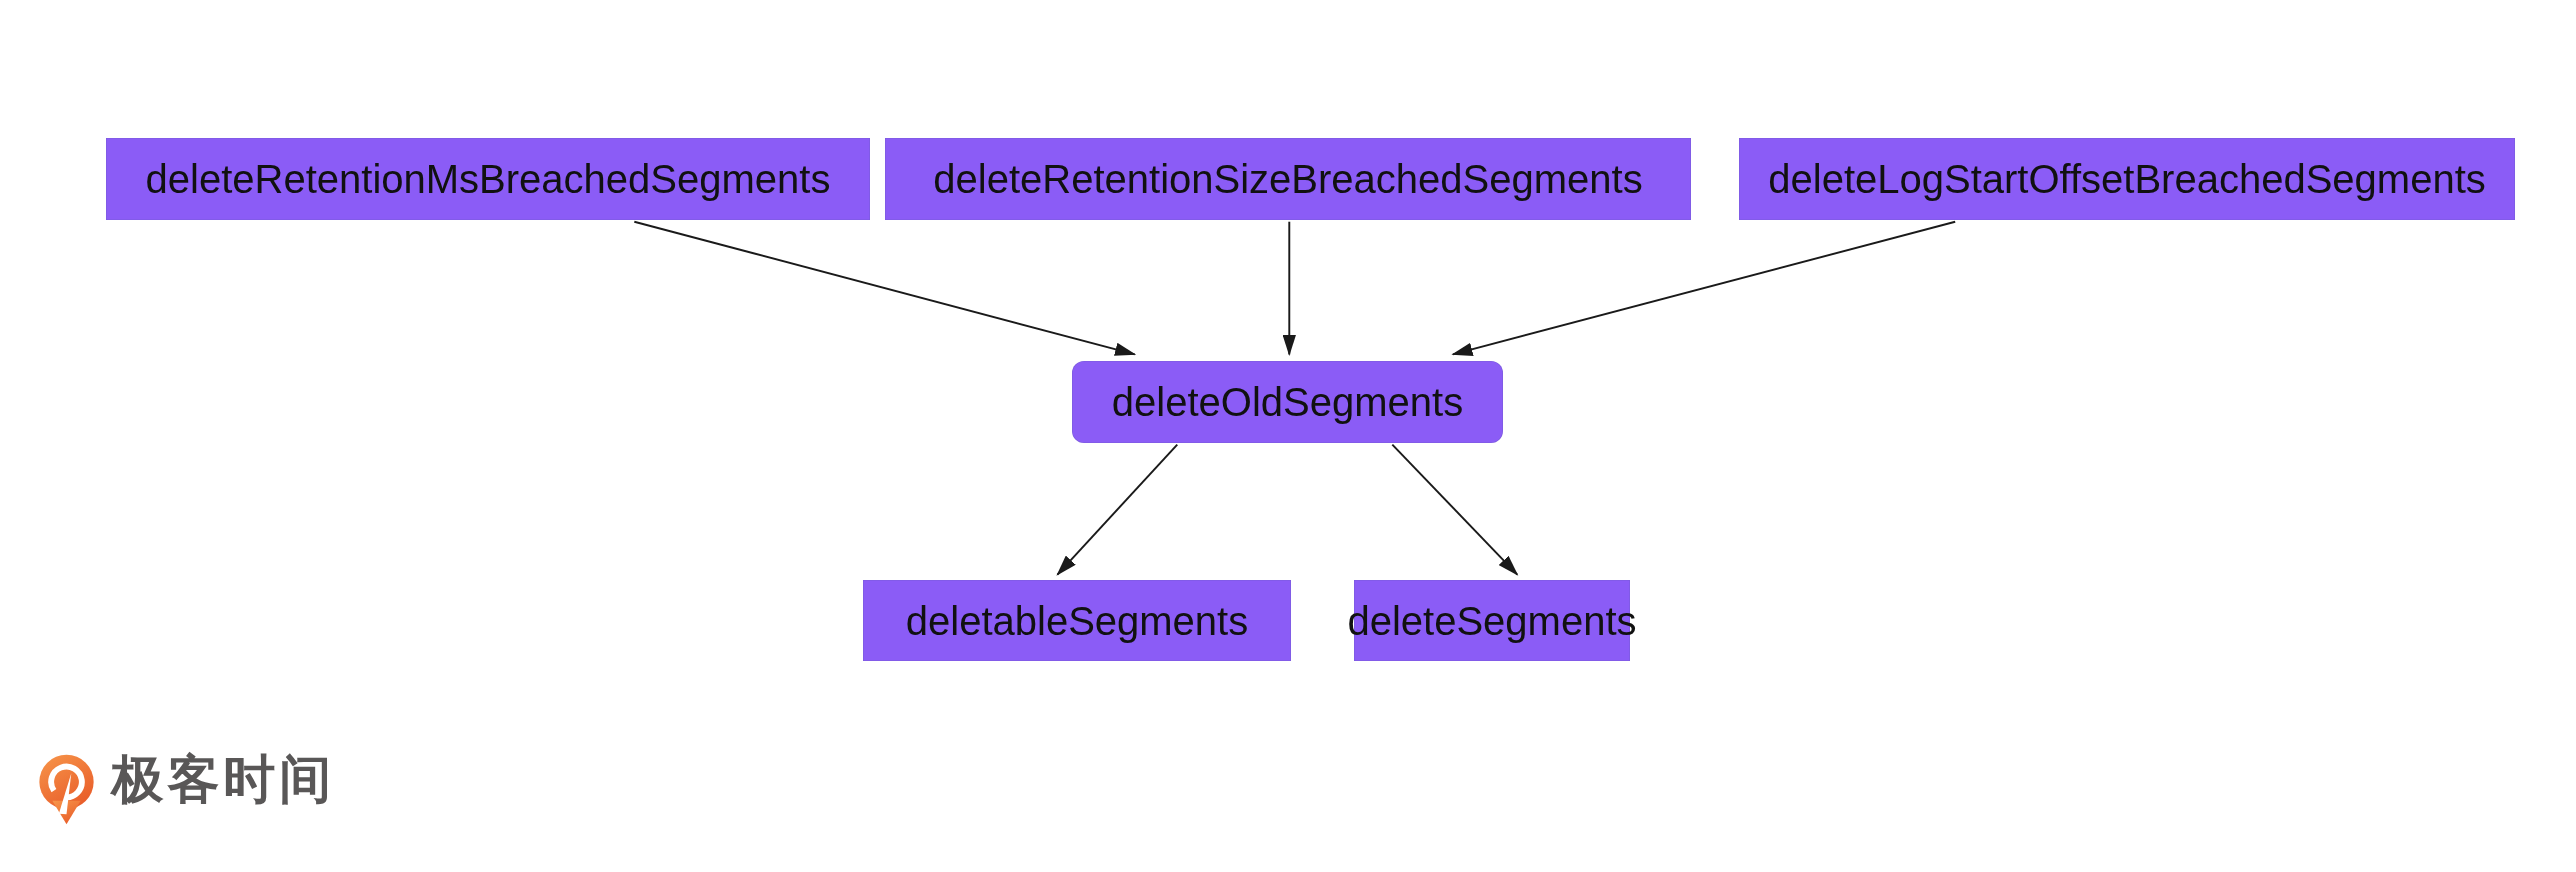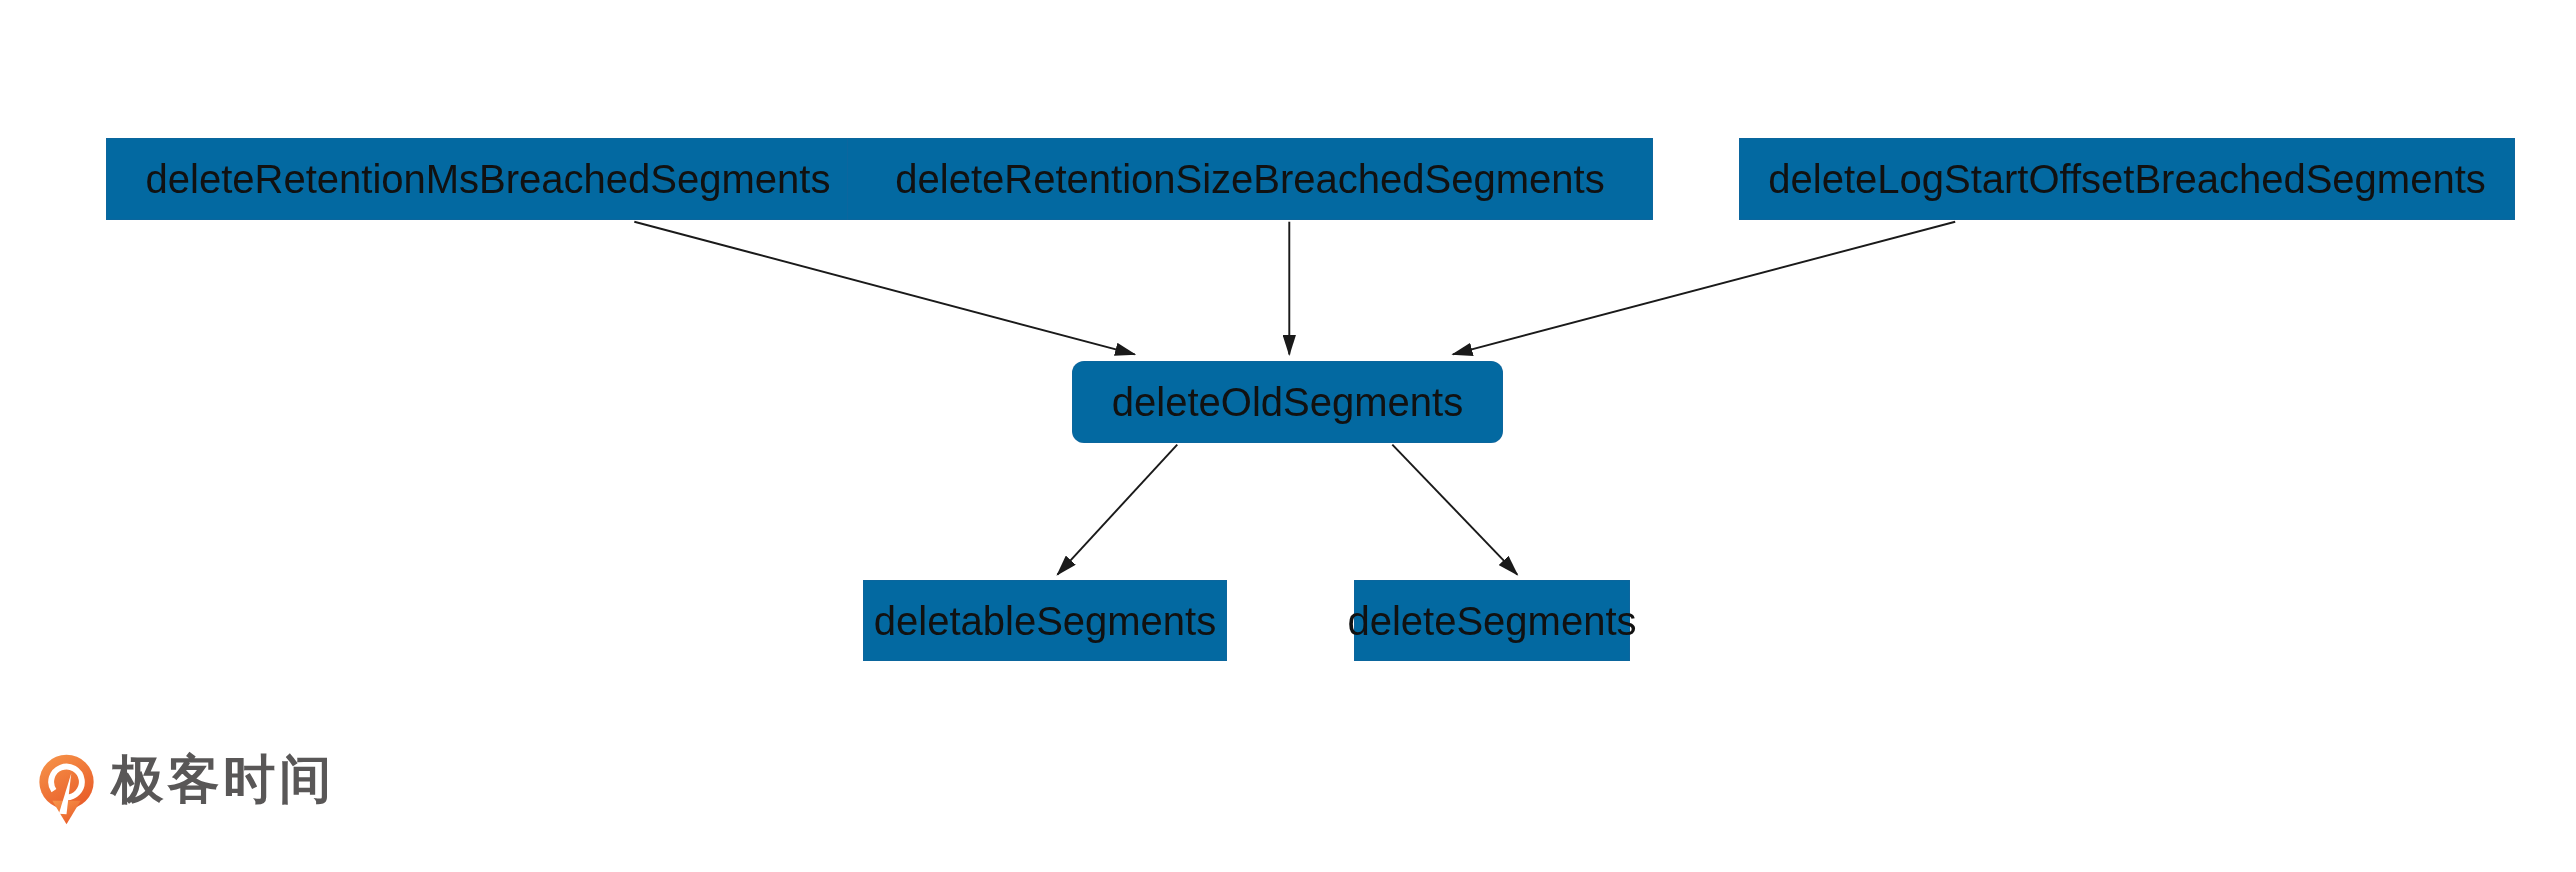--- a/index.html
+++ b/index.html
@@ -17,35 +17,35 @@
   }
   .edges {
     position: absolute;
     left: 0;
     top: 0;
     width: 2576px;
     height: 873px;
   }
   .node {
     position: absolute;
-    background: #0369a1;
+    background: #8b5cf6;
     color: #111111;
     display: flex;
     align-items: center;
     justify-content: center;
     font-size: 40px;
     line-height: 1;
     white-space: nowrap;
     box-shadow: inset 0 0 0 0.6px rgba(70, 90, 140, 0.25);
   }
   .node-b1 { left: 106px;  top: 138px; width: 764px; height: 82px; }
-  .node-b2 { left: 847px; top: 138px; width: 806px; height: 82px; }
+  .node-b2 { left: 885px; top: 138px; width: 806px; height: 82px; }
   .node-b3 { left: 1712px; top: 138px; width: 776px; height: 82px; margin-left: 27px; }
   .node-m1 { left: 1072px; top: 361px; width: 431px;  height: 82px; border-radius: 12px; }
-  .node-c1 { left: 863px; top: 580px; width: 364px;  height: 81px; }
+  .node-c1 { left: 863px; top: 580px; width: 428px;  height: 81px; }
   .node-c2 { left: 1354px; top: 580px; width: 276px;  height: 81px; }
   .logo {
     position: absolute;
     left: 37px;
     top: 753px;
     display: flex;
     align-items: flex-start;
     gap: 15.5px;
   }
   .logo-icon {

